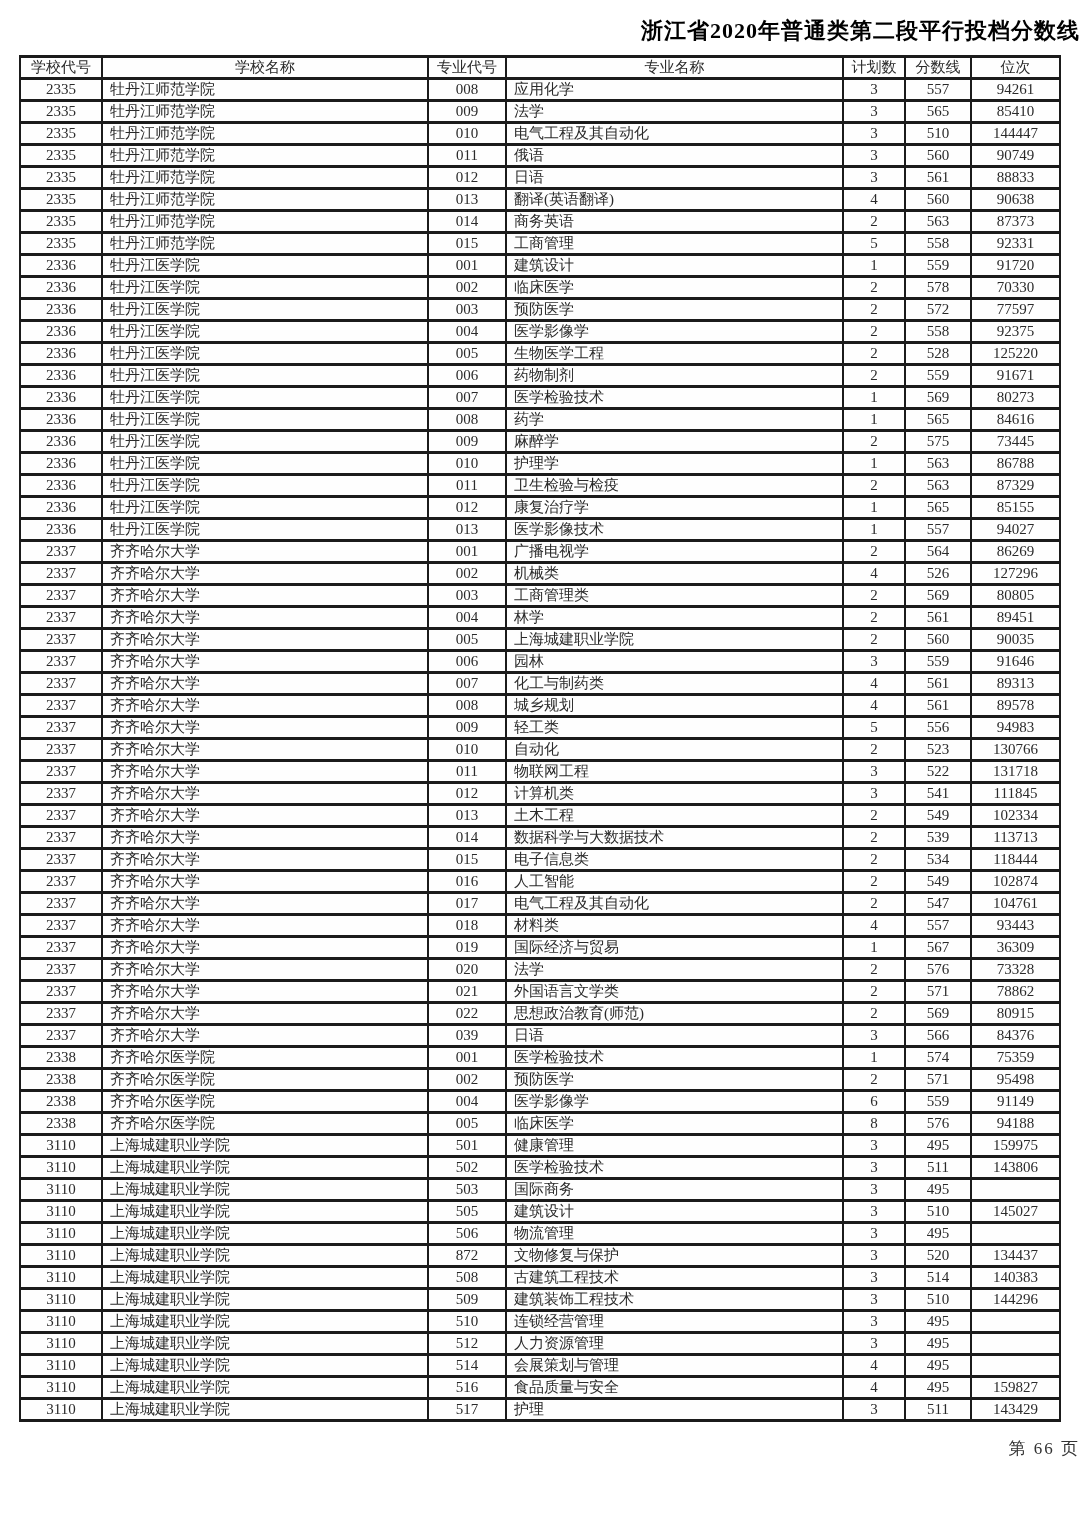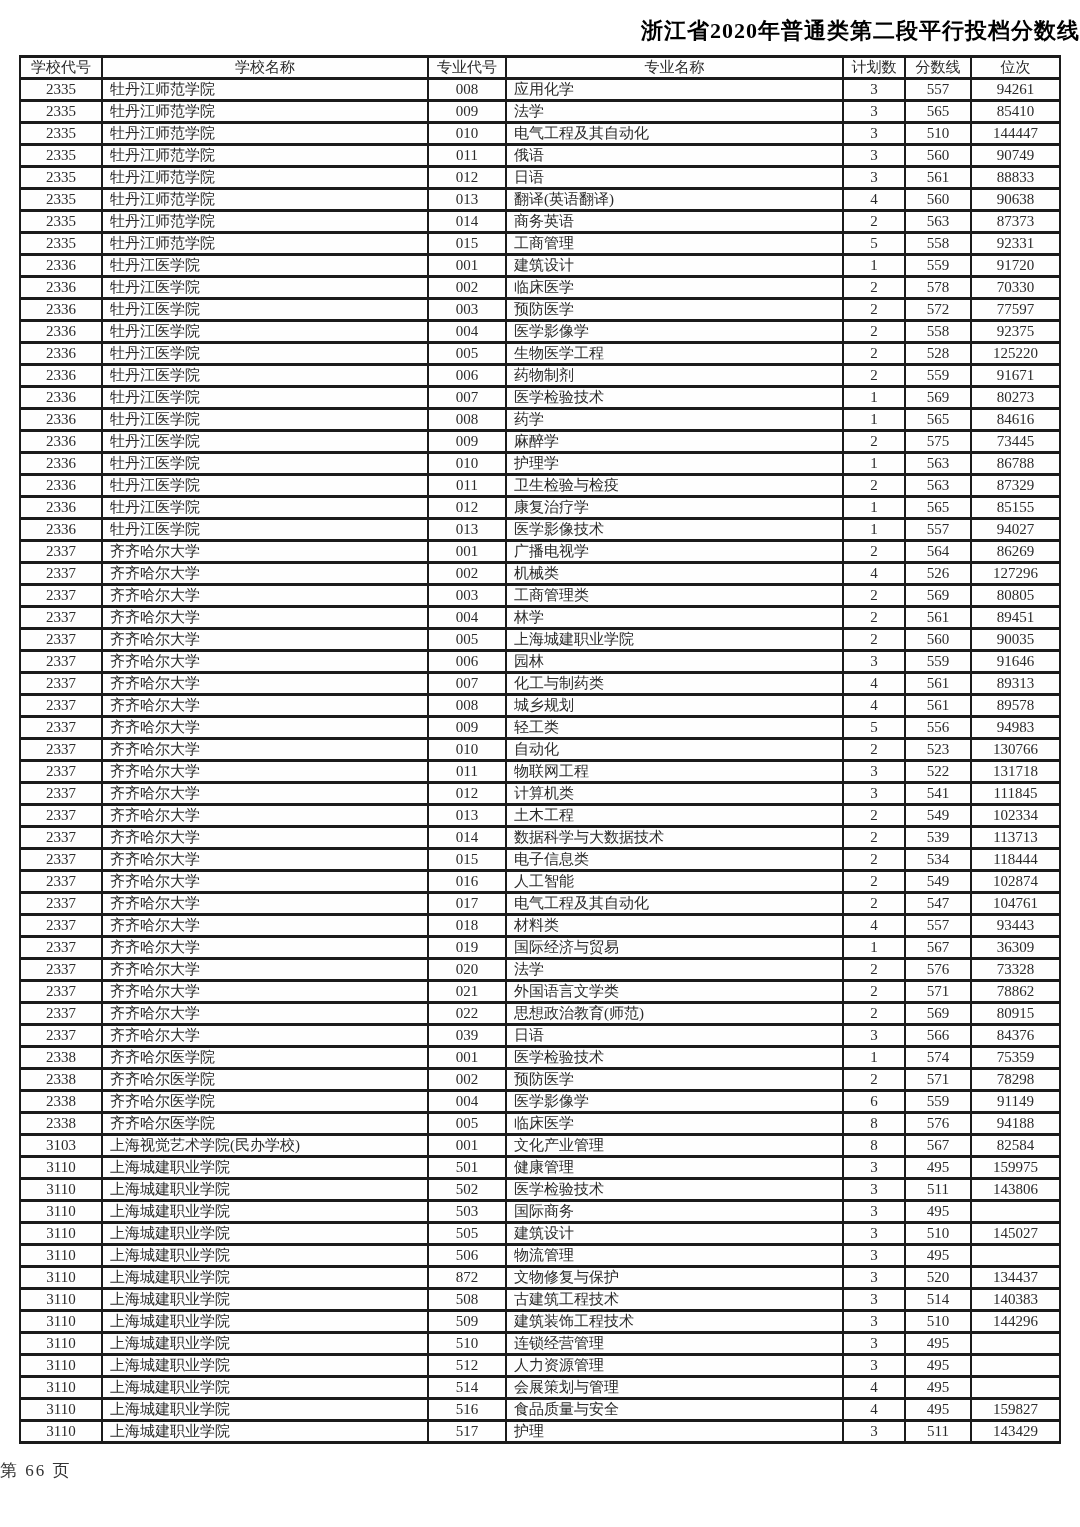--- a/index.html
+++ b/index.html
@@ -55,21 +55,21 @@
   .score-table .col3 { width: 327px; }
   .score-table .col4 { width: 52px; }
   .score-table .col5 { width: 56px; }
   .score-table .col6 { width: 79px; }
   .score-table tbody .col1,
   .score-table tbody .col3 {
     text-align: left;
     padding-left: 7px;
   }
   .footer {
-    text-align: left;
+    text-align: right;
     font-size: 17px;
     color: #333333;
     margin-top: 15px;
     letter-spacing: 2px;
   }
 </style>
 </head>
 <body>
 
 <div class="page">
@@ -493,50 +493,41 @@
           <td class="col5">574</td>
           <td class="col6">75359</td>
         </tr>
         <tr>
           <td class="col0">2338</td>
           <td class="col1">齐齐哈尔医学院</td>
           <td class="col2">002</td>
           <td class="col3">预防医学</td>
           <td class="col4">2</td>
           <td class="col5">571</td>
-          <td class="col6">78298</td>
+          <td class="col6">95498</td>
         </tr>
         <tr>
           <td class="col0">2338</td>
           <td class="col1">齐齐哈尔医学院</td>
           <td class="col2">004</td>
           <td class="col3">医学影像学</td>
           <td class="col4">6</td>
           <td class="col5">559</td>
           <td class="col6">91149</td>
         </tr>
         <tr>
           <td class="col0">2338</td>
           <td class="col1">齐齐哈尔医学院</td>
           <td class="col2">005</td>
           <td class="col3">临床医学</td>
           <td class="col4">8</td>
           <td class="col5">576</td>
           <td class="col6">94188</td>
         </tr>
         <tr>
-          <td class="col0">3103</td>
-          <td class="col1">上海视觉艺术学院(民办学校)</td>
-          <td class="col2">001</td>
-          <td class="col3">文化产业管理</td>
-          <td class="col4">8</td>
-          <td class="col5">567</td>
-          <td class="col6">82584</td>
-        </tr>
-        <tr>
           <td class="col0">3110</td>
           <td class="col1">上海城建职业学院</td>
           <td class="col2">501</td>
           <td class="col3">健康管理</td>
           <td class="col4">3</td>
           <td class="col5">495</td>
           <td class="col6">159975</td>
         </tr>
         <tr>
           <td class="col0">3110</td>

